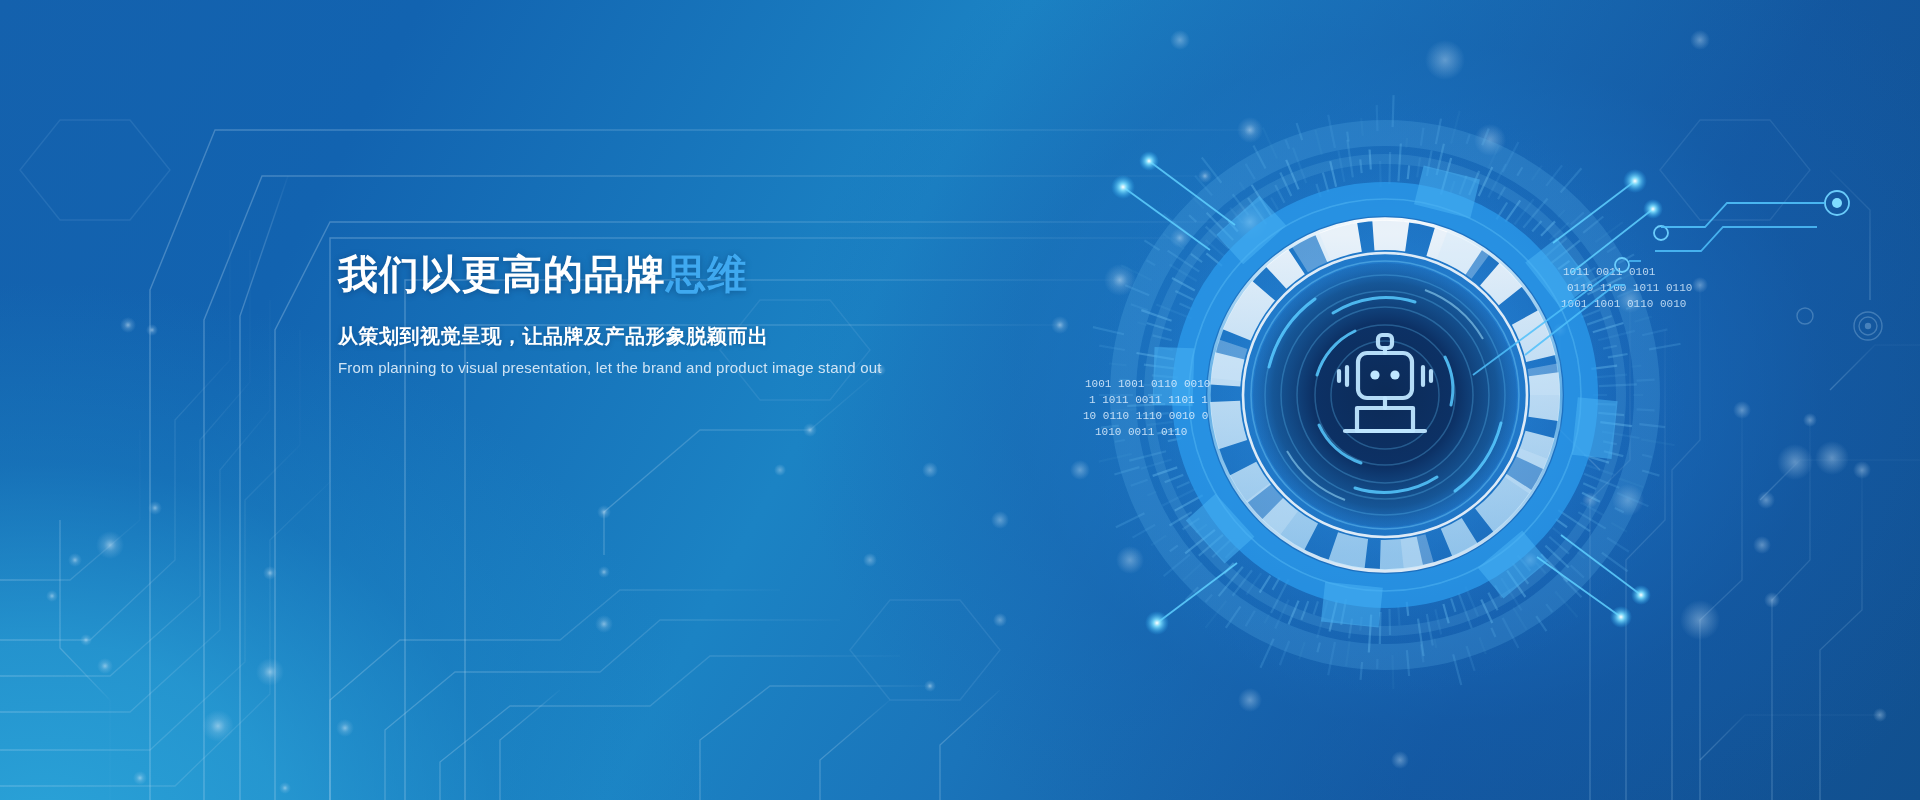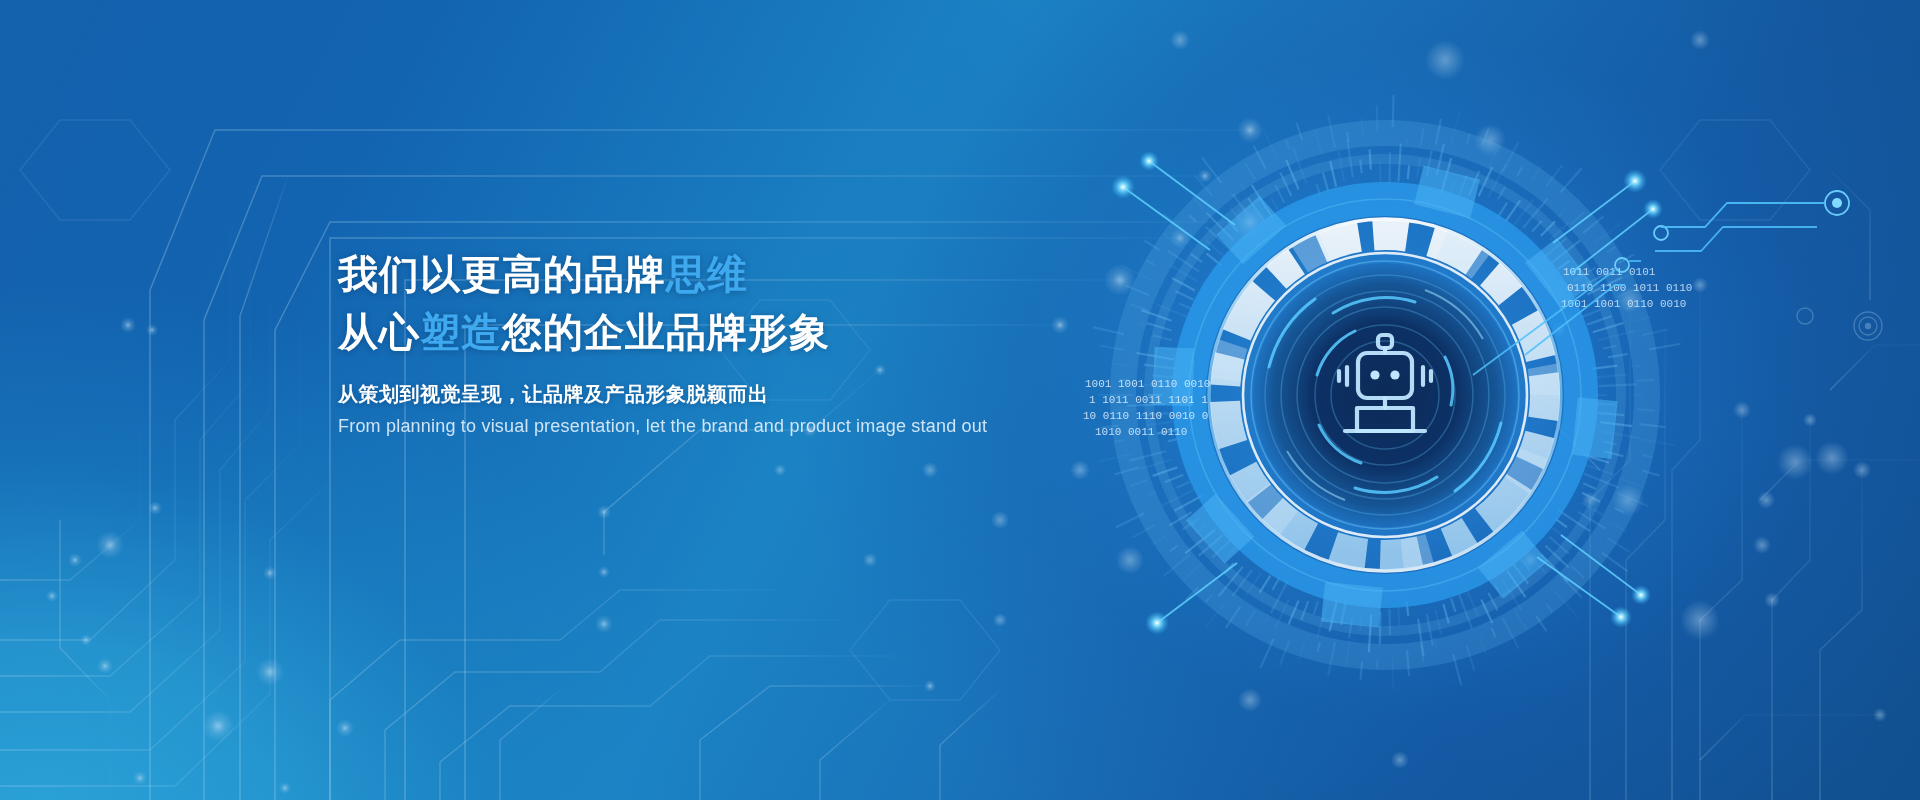--- a/index.html
+++ b/index.html
@@ -68,21 +68,21 @@
     font-size:20px;
     font-weight:700;
     line-height:30px;
     color:#ffffff;
     letter-spacing:0.5px;
     white-space:nowrap;
     text-shadow:0 1px 5px rgba(0,30,70,0.3);
   }
   .sub-en {
     margin-top:6px;
-    font-size:18px;
+    font-size:15px;
     font-weight:400;
     line-height:22px;
     color:#cfe4f5;
     letter-spacing:0.2px;
     white-space:nowrap;
   }
 </style>
 </head>
 <body>
 
@@ -650,20 +650,17 @@
         <circle cx="372" cy="38" r="5" fill="#7fdcff" stroke="none"></circle>
       </g>
       <path d="M 196 62 L 240 62 L 262 38 L 360 38" fill="none" stroke="#4fc0fa" stroke-opacity="0.9" stroke-width="1.8"></path>
     </svg>
   </div>
 
   <div id="copy">
     <div class="headline">
       <span>我们以更高的品牌</span><span class="accent">思维</span>
     </div>
-    <div class="headline">
-      <span>从心</span><span class="accent">塑造</span><span>您的企业品牌形象</span>
-    </div>
     <div class="sub-cn">从策划到视觉呈现，让品牌及产品形象脱颖而出</div>
     <div class="sub-en">From planning to visual presentation, let the brand and product image stand out</div>
   </div>
 
 </div>
 
 </body></html>

